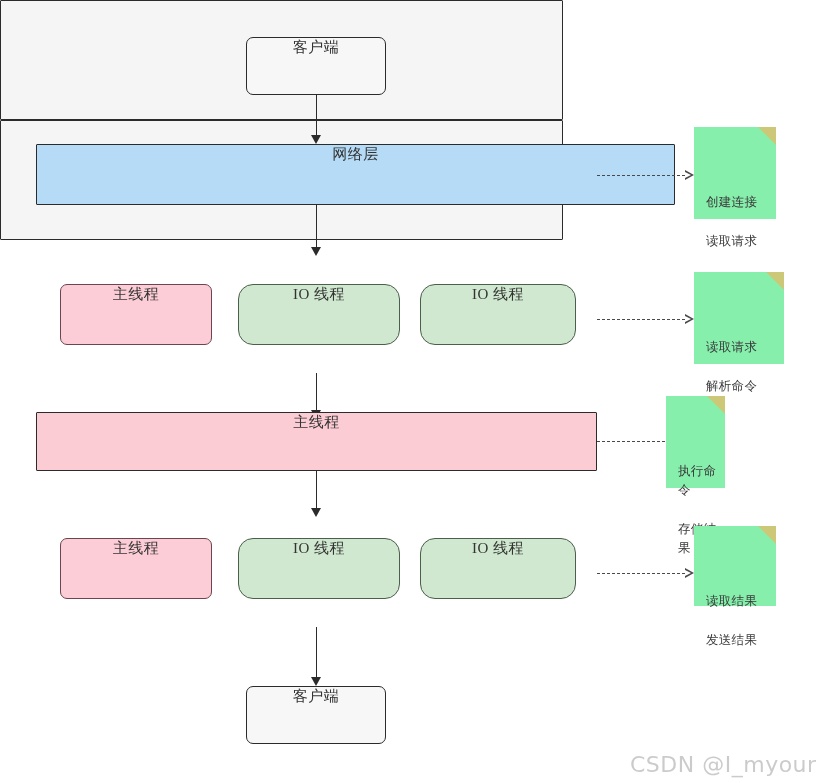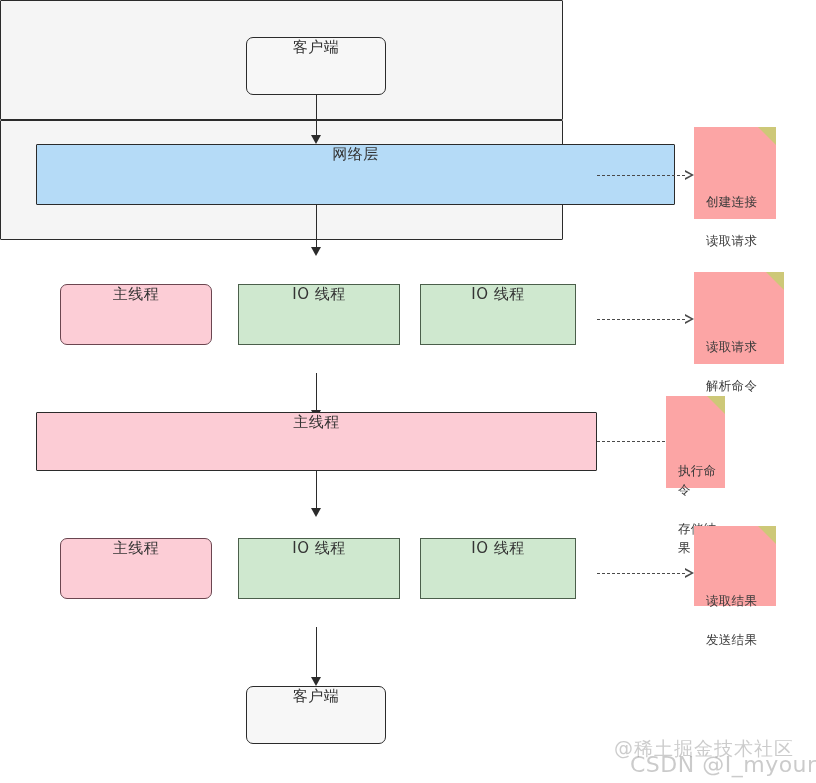--- a/index.html
+++ b/index.html
@@ -62,28 +62,29 @@
 
   .thread-main {
     background: #fccdd6;
     border: 1.4px solid #6b4650;
     border-radius: 7px;
   }
 
   .thread-io {
     background: #cfe8cf;
     border: 1.4px solid #4b5f4b;
-    border-radius: 0;
+    border-radius: 15px;
+    font-family: Liberation Serif, serif;
   }
 
   
   .note {
     position: absolute;
     box-sizing: border-box;
-    background: #fca5a5;
+    background: #86efac;
     color: #3a3a3a;
     font-size: 12.5px;
     line-height: 1.55;
     letter-spacing: 0.3px;
     padding: 26px 0 0 12px;
     white-space: pre-line;
   }
   .note .fold {
     position: absolute;
     top: 0;
@@ -245,16 +246,15 @@
     <span class="note-line">发送结果</span>
   </div>
 
   <div class="vline" style="left:316px; top:627px; height:52px;"></div>
   <div class="arrow-down" style="left:311px; top:677px;"></div>
 
   <div class="node client-box" style="left:246px; top:686px; width:140px; height:58px;">
     <span>客户端</span>
   </div>
 
-  <div class="wm wm-juejin">@稀土掘金技术社区</div>
   <div class="wm wm-csdn">CSDN @I_myours</div>
 
 </div>
 
 </body></html>

